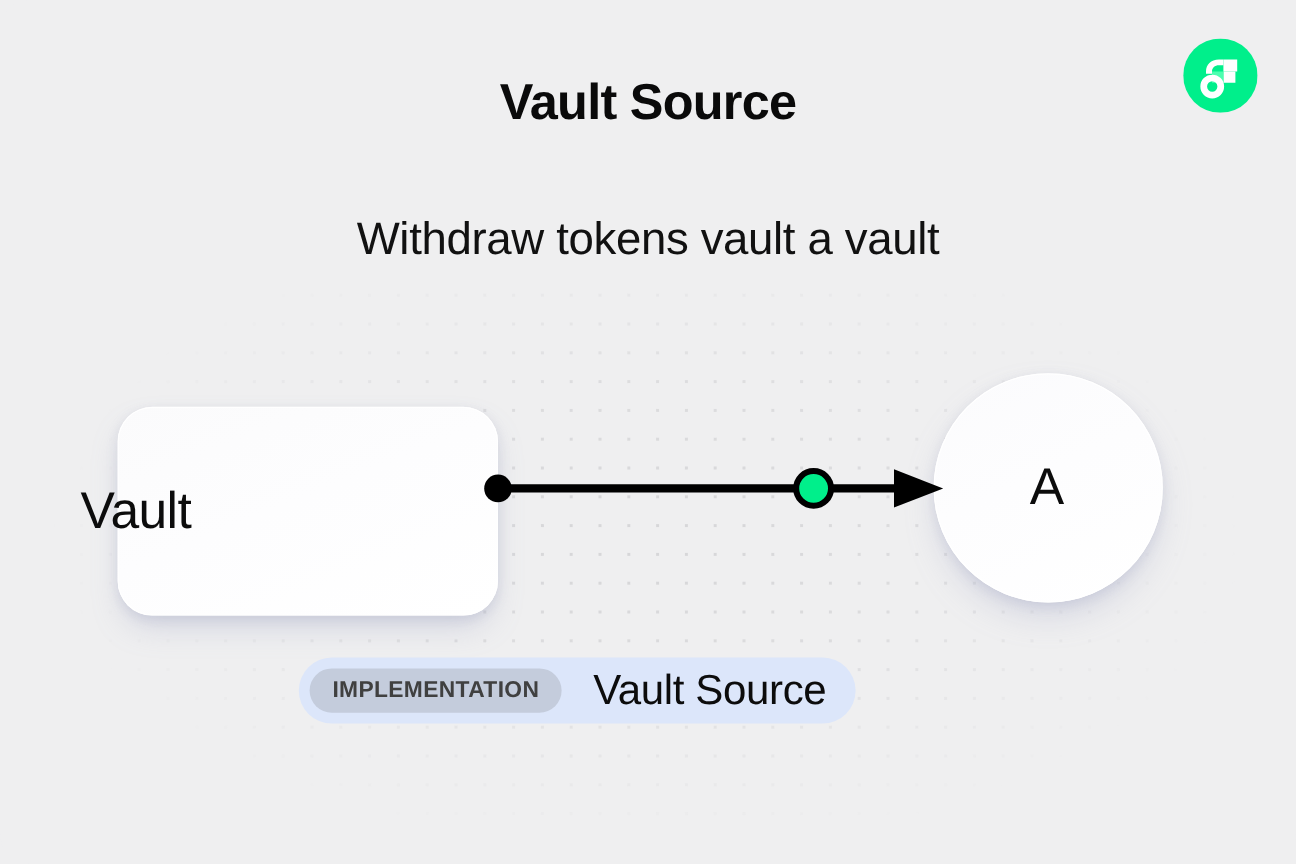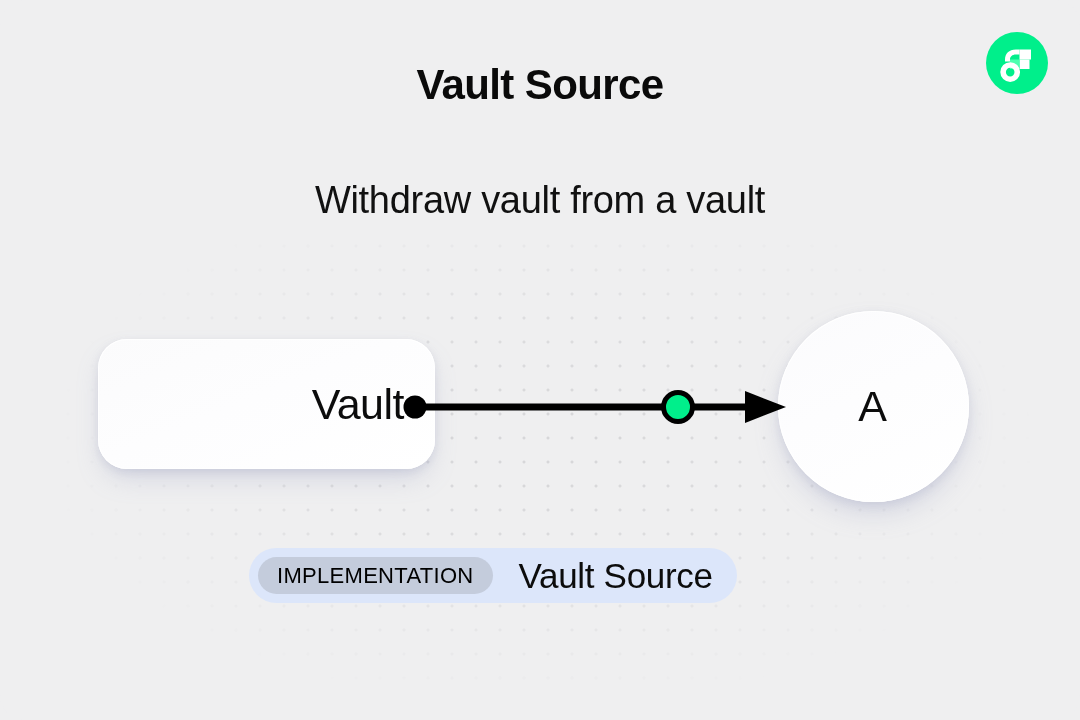--- a/index.html
+++ b/index.html
@@ -67,30 +67,29 @@
   }
 
   
   #diagram { position: absolute; left: 0; top: 0; width: 1080px; height: 720px; }
 
   .node-vault {
     position: absolute;
     left: 98px;
     top: 339px;
     width: 317px;
-    height: 130px;
+    height: 174px;
     border-radius: 29px;
     background: linear-gradient(158deg, #fbfbfc 0%, #fdfdfe 46%, #ffffff 100%);
     box-shadow: 0 13px 26px -6px rgba(150,155,190,0.34),
                 0 3px 9px rgba(140,146,180,0.18),
                 0 0 0 1px rgba(255,255,255,0.92) inset;
     display: flex;
     align-items: center;
-    justify-content: flex-end;
-    padding-left: 20px;
+    justify-content: flex-start;
   }
   .node-vault-label {
     font-size: 43px;
     font-weight: 400;
     letter-spacing: -0.5px;
     color: #0c0c0c;
     transform: translateX(-31px);
   }
 
   .node-a {
@@ -133,23 +132,23 @@
     background: #dce6fa;
     display: flex;
     align-items: center;
     padding: 0 24px 0 9px;
     box-sizing: border-box;
   }
   #impl-tag {
     height: 37px;
     border-radius: 19px;
     background: #c4ccdc;
-    color: #000000;
-    font-size: 22px;
-    font-weight: 400;
+    color: #404040;
+    font-size: 19px;
+    font-weight: 700;
     letter-spacing: 0.3px;
     display: flex;
     align-items: center;
     padding: 0 19px;
     box-sizing: border-box;
   }
   #impl-name {
     margin-left: 26px;
     font-size: 35px;
     font-weight: 400;
@@ -169,21 +168,21 @@
       <circle cx="31" cy="31" r="31" fill="#00ef8b"></circle>
       <path d="M45 17.5 H33.5 V27.5 H45 Z" fill="#ffffff"></path>
       <path d="M33.5 27.5 H43.5 V37 H33.5 Z" fill="#ffffff"></path>
       <path d="M24 27.5 H33.5 V37 H24 Z" fill="#4dffb0"></path>
       <path d="M33.5 17.5 H29.8 C23.0 17.5 19.0 21.8 19.0 27.5 V29.5 H24 V27.5 C24 24.6 26.2 22.4 29.8 22.4 H33.5 Z" fill="#ffffff"></path>
       <path d="M24.2 30.2 a9.9 9.9 0 1 0 0 19.8 a9.9 9.9 0 0 0 0-19.8 Z m0 14.2 a4.3 4.3 0 1 1 0-8.6 a4.3 4.3 0 0 1 0 8.6 Z" fill="#ffffff"></path>
     </svg>
   </div>
 
   <div id="page-title">Vault Source</div>
-  <div id="page-subtitle">Withdraw vault from a vault</div>
+  <div id="page-subtitle">Withdraw tokens vault a vault</div>
 
   <div id="diagram">
 
     <div class="node-vault">
       <span class="node-vault-label">Vault</span>
     </div>
 
     <div class="node-a">
       <span class="node-a-label">A</span>
     </div>

